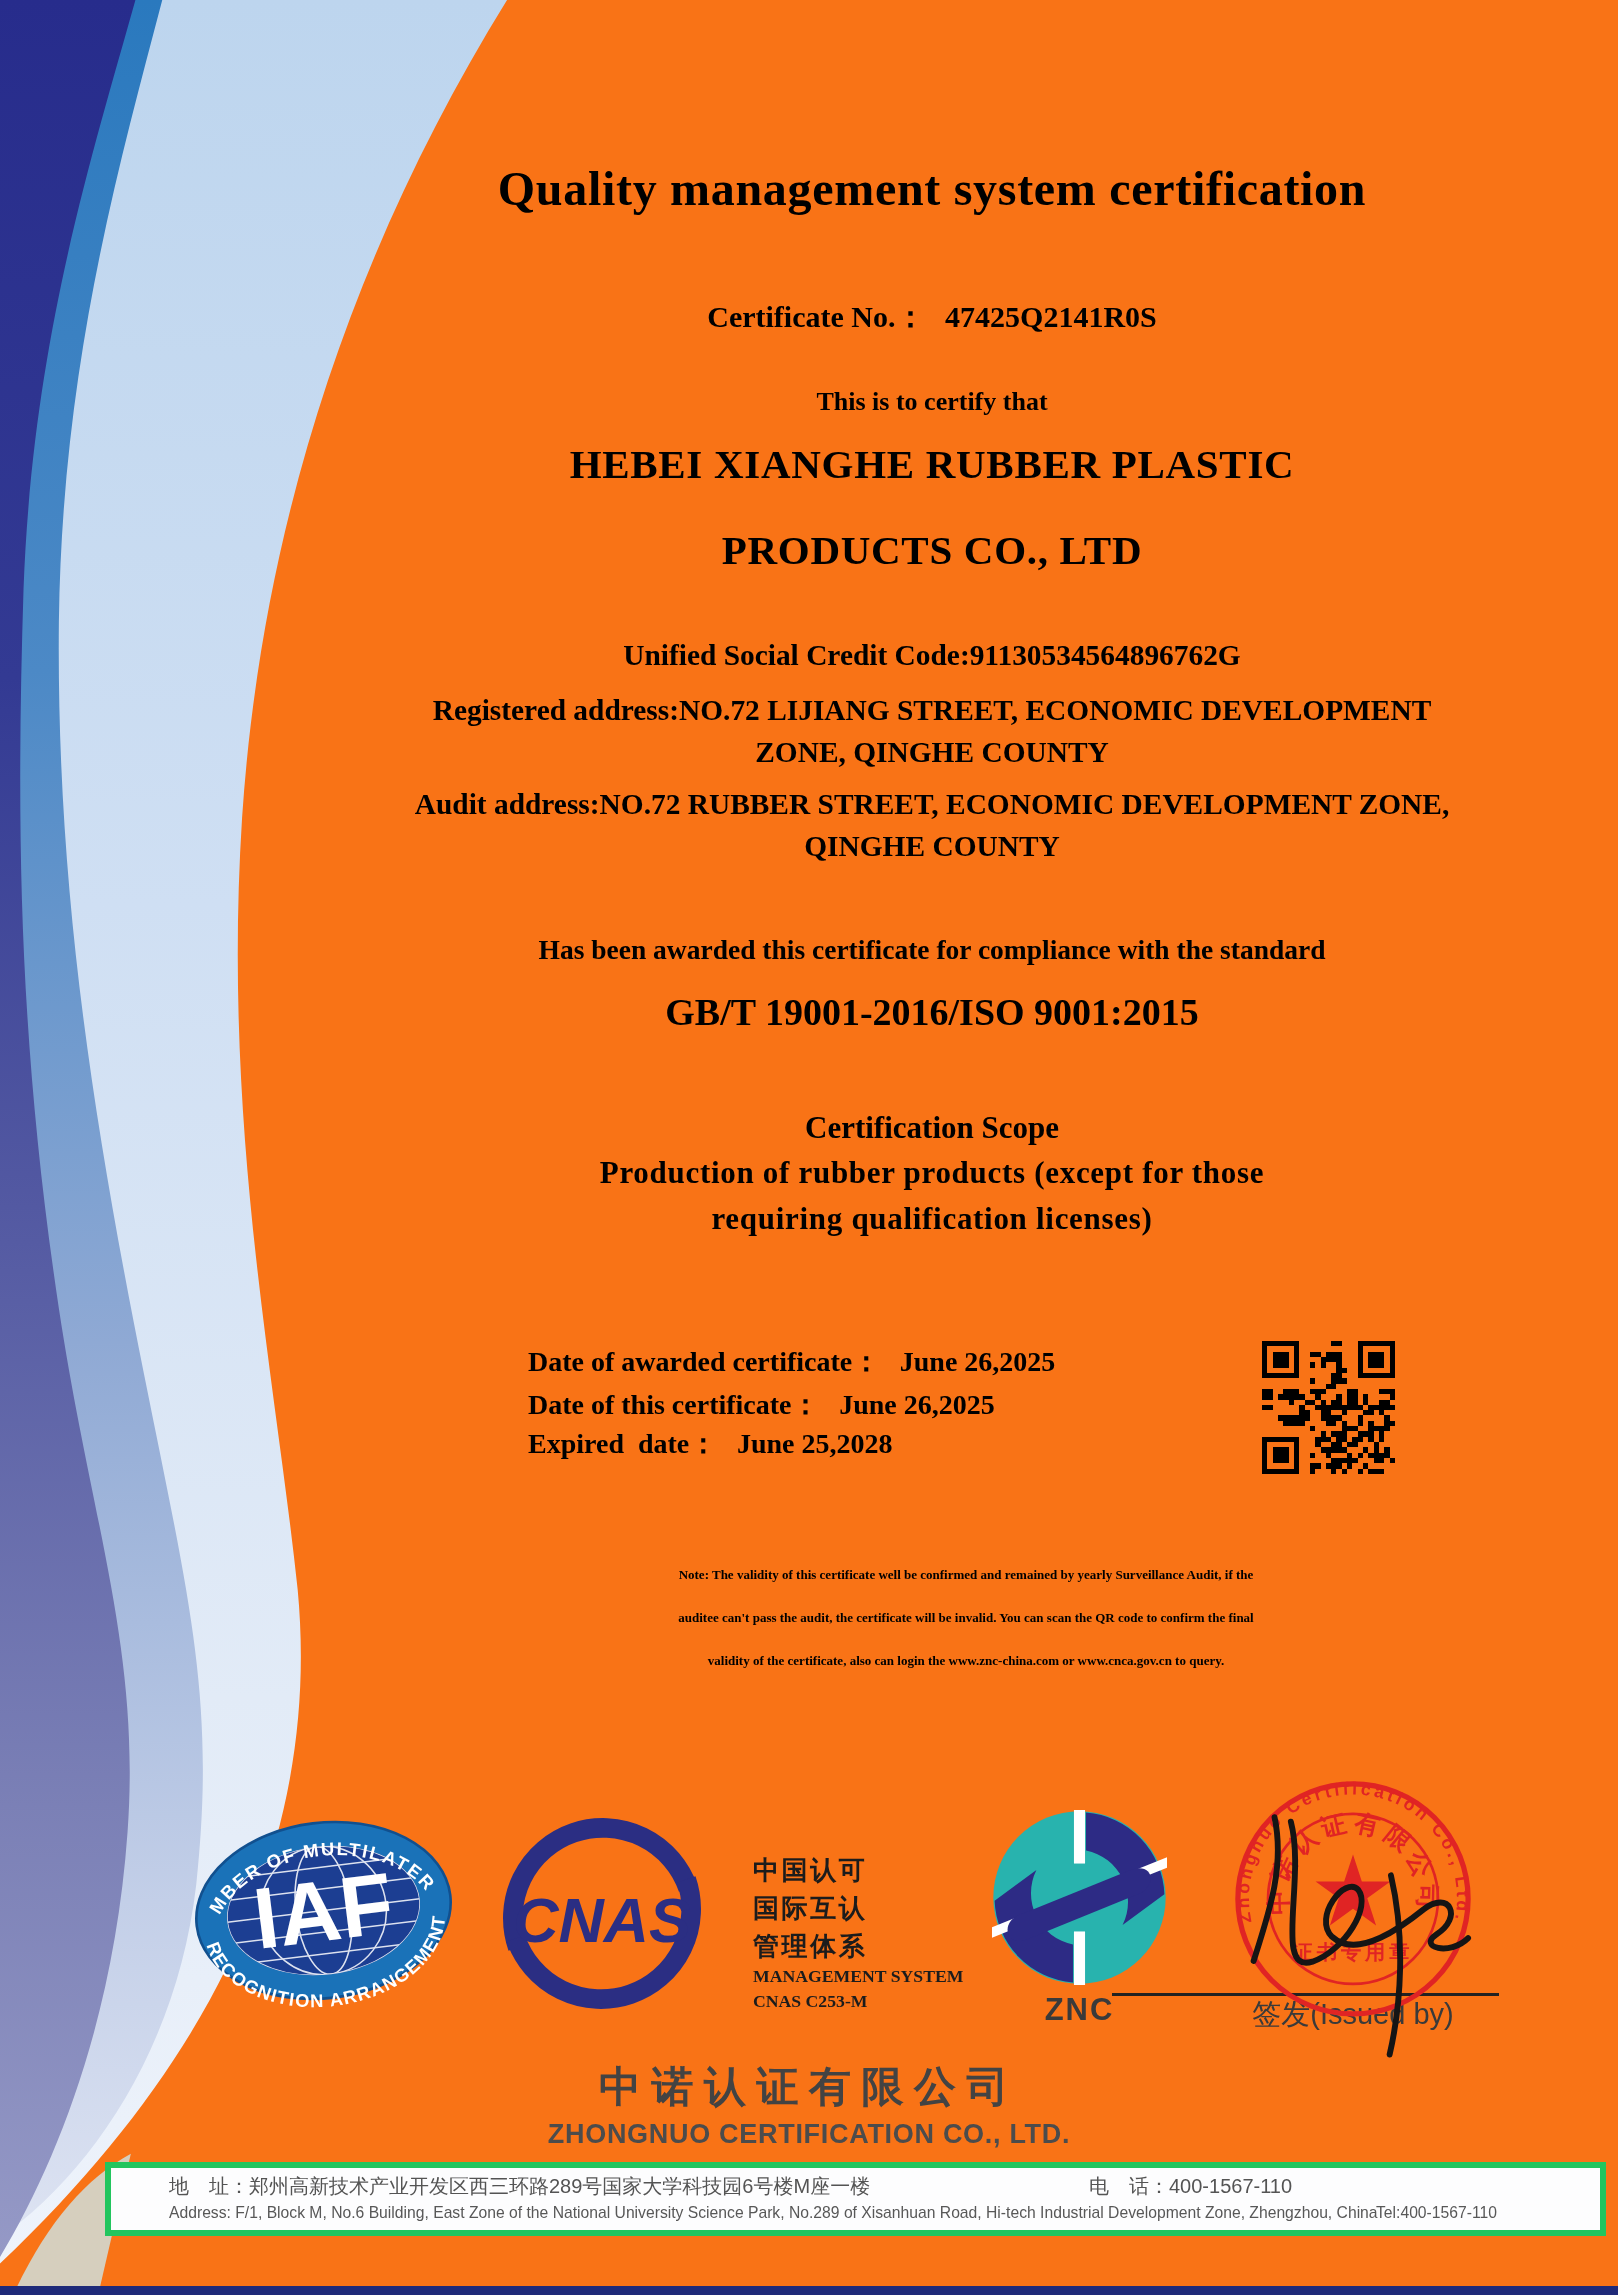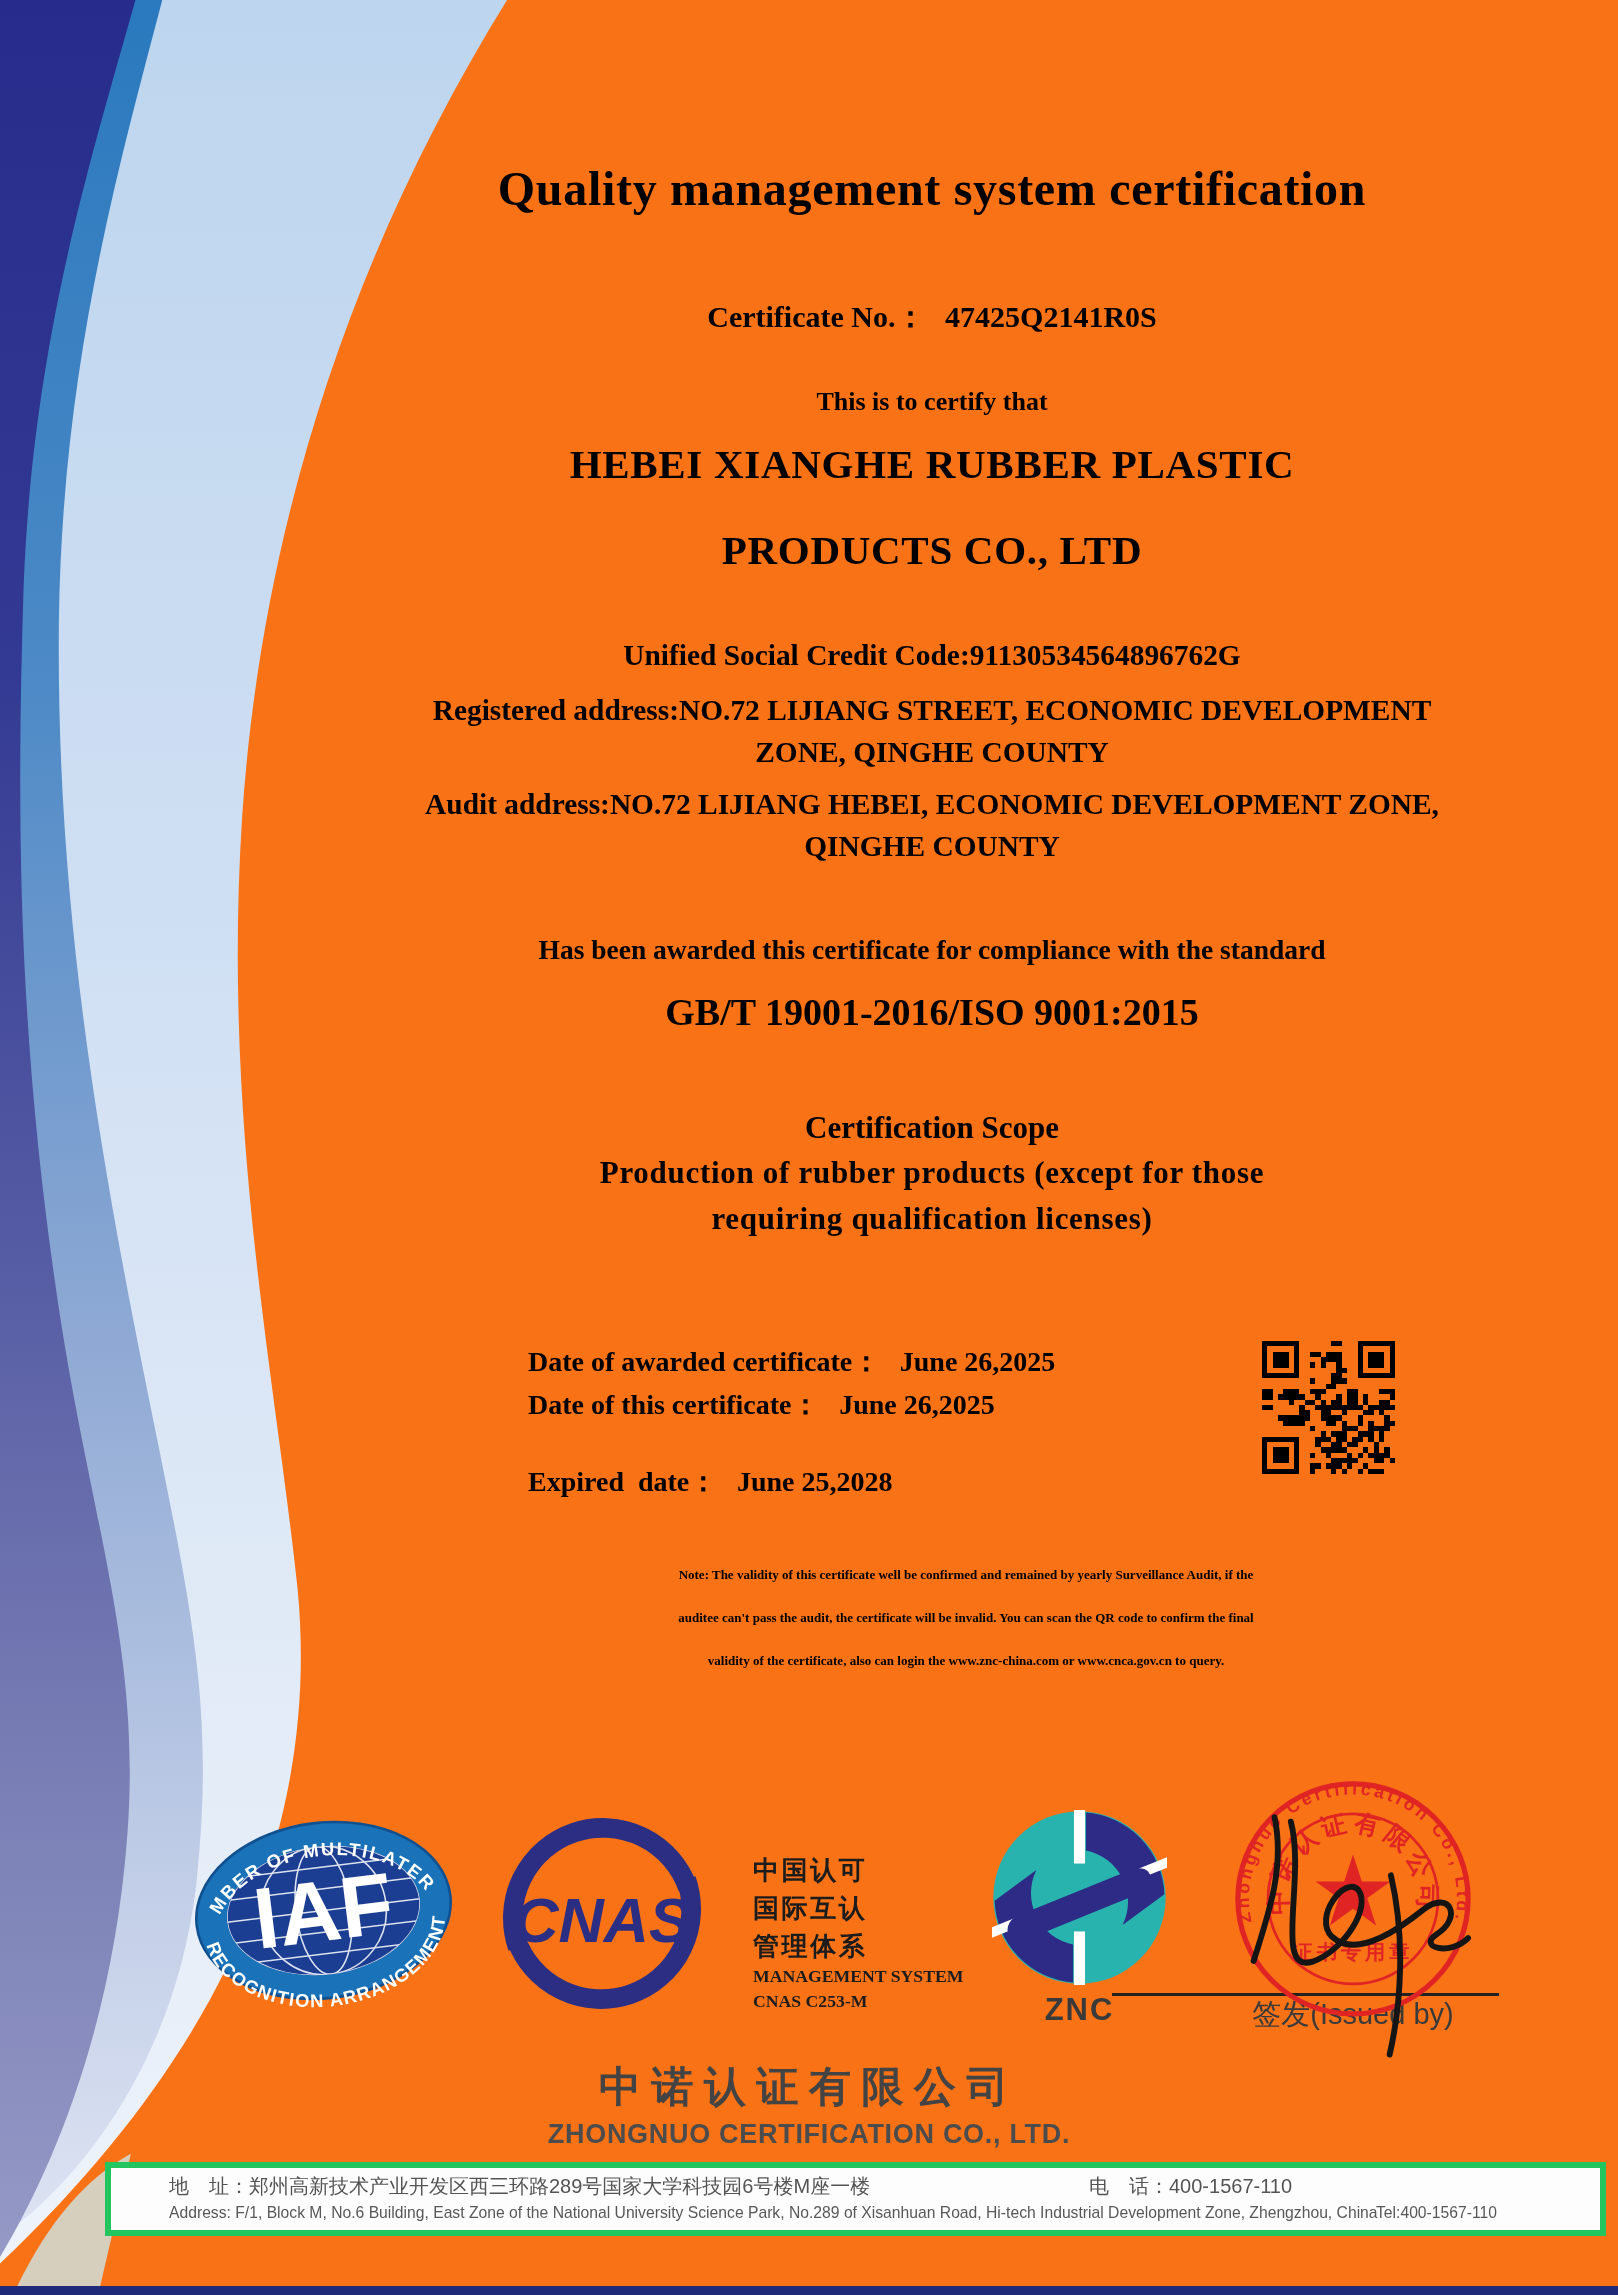--- a/index.html
+++ b/index.html
@@ -86,35 +86,35 @@
   <div class="abs serif center certno">
     <span>Certificate No.：</span><span class="v">47425Q2141R0S</span>
   </div>
 
   <div class="abs serif center certify">This is to certify that</div>
   <div class="abs serif center company1">HEBEI XIANGHE RUBBER PLASTIC</div>
   <div class="abs serif center company2">PRODUCTS CO., LTD</div>
   <div class="abs serif center credit">Unified Social Credit Code:91130534564896762G</div>
   <div class="abs serif center reg1">Registered address:NO.72 LIJIANG STREET, ECONOMIC DEVELOPMENT</div>
   <div class="abs serif center reg2">ZONE, QINGHE COUNTY</div>
-  <div class="abs serif center aud1">Audit address:NO.72 LIJIANG HEBEI, ECONOMIC DEVELOPMENT ZONE,</div>
+  <div class="abs serif center aud1">Audit address:NO.72 RUBBER STREET, ECONOMIC DEVELOPMENT ZONE,</div>
   <div class="abs serif center aud2">QINGHE COUNTY</div>
   <div class="abs serif center award">Has been awarded this certificate for compliance with the standard</div>
   <div class="abs serif center standard">GB/T 19001-2016/ISO 9001:2015</div>
   <div class="abs serif center scopetitle">Certification Scope</div>
   <div class="abs serif center scope1">Production of rubber products (except for those</div>
   <div class="abs serif center scope2">requiring qualification licenses)</div>
 
   <div class="abs serif daterow" style="top:1348px;">
     <span>Date of awarded certificate：</span><span class="v">June 26,2025</span>
   </div>
   <div class="abs serif daterow" style="top:1391px;text-align:center;">
     <span>Date of this certificate：</span><span class="v">June 26,2025</span>
   </div>
-  <div class="abs serif daterow" style="top:1468px;">
+  <div class="abs serif daterow" style="top:1430px;">
     <span>Expired  date：</span><span class="v">June 25,2028</span>
   </div>
 
   <div class="abs qr">
     <svg id="qr-svg" viewBox="0 0 25 25">
         <rect x="0" y="0" width="7" height="1" fill="#000"></rect>
         <rect x="0" y="6" width="7" height="1" fill="#000"></rect>
         <rect x="0" y="0" width="1" height="7" fill="#000"></rect>
         <rect x="6" y="0" width="1" height="7" fill="#000"></rect>
         <rect x="2" y="2" width="3" height="3" fill="#000"></rect>

